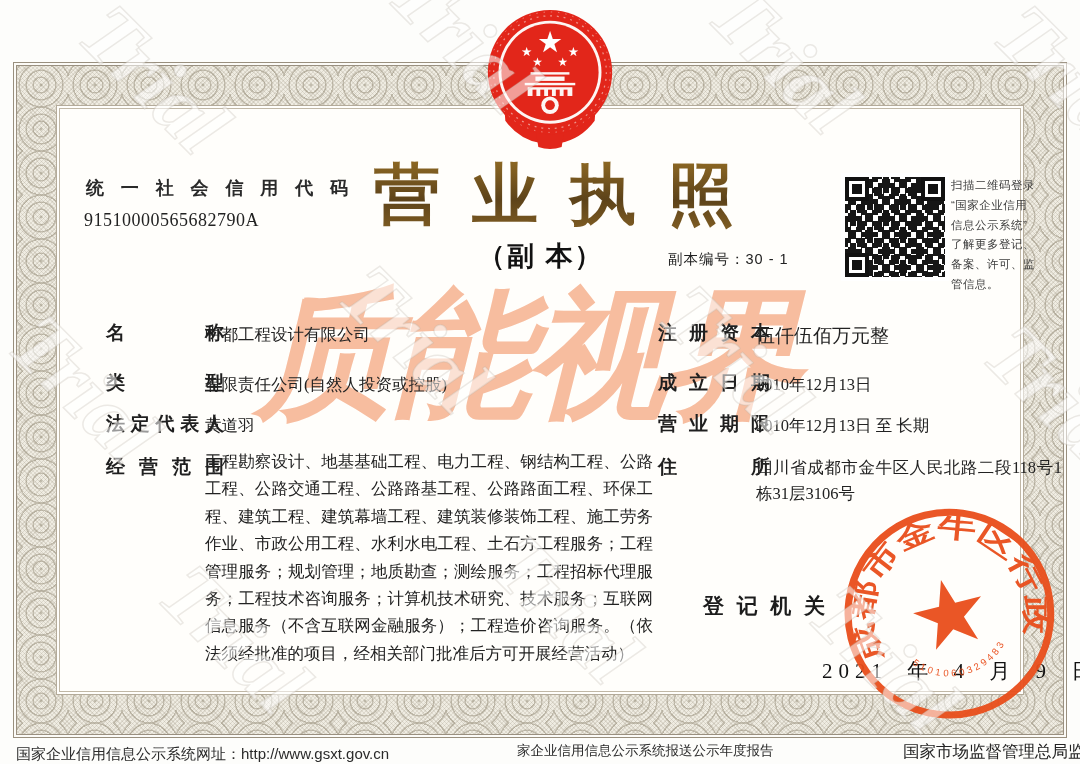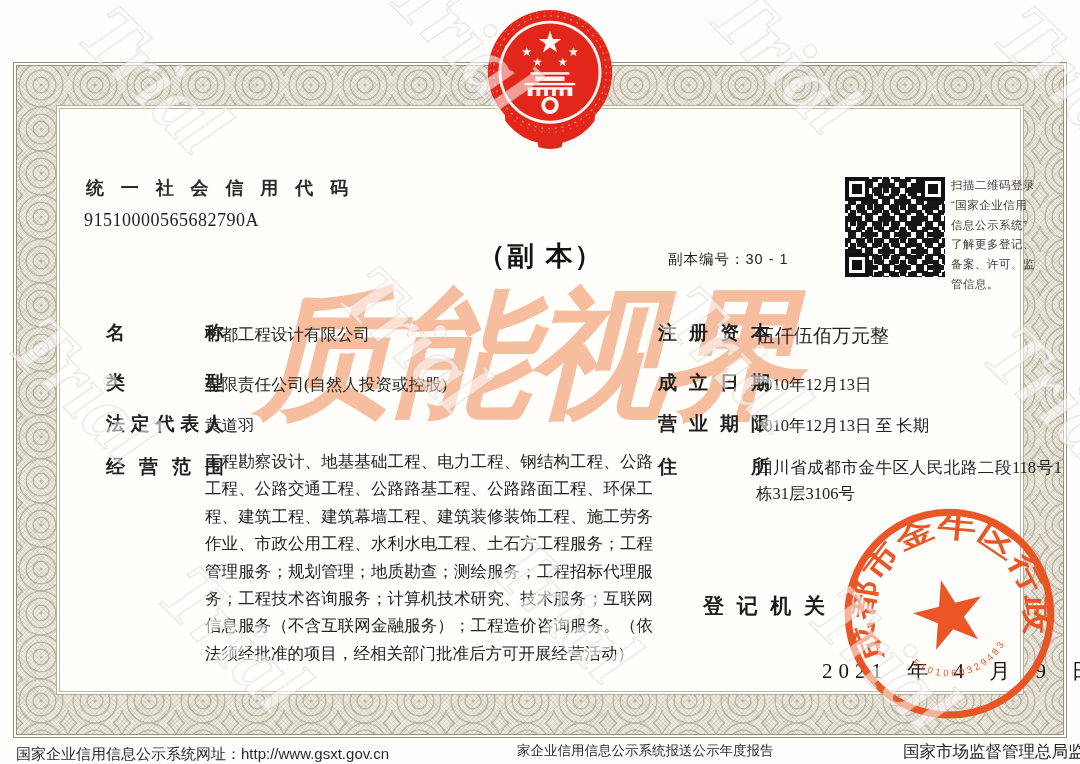--- a/index.html
+++ b/index.html
@@ -125,20 +125,21 @@
   <div class="frame-inner"></div>
 </div>
 
 <div class="brand-watermark">质能视界</div>
 
 <div class="content">
 
   <div class="credit-label">统一社会信用代码</div>
   <div class="credit-code">91510000565682790A</div>
 
+  <div class="license-title">营业执照</div>
   <div class="license-subtitle">（副 本）</div>
   <div class="copy-number">副本编号：30 - 1</div>
 
   <div class="qr">
     <div class="qr-finder tl"></div>
     <div class="qr-finder tr"></div>
     <div class="qr-finder bl"></div>
   </div>
   <div class="qr-caption">
     <div>扫描二维码登录</div>

